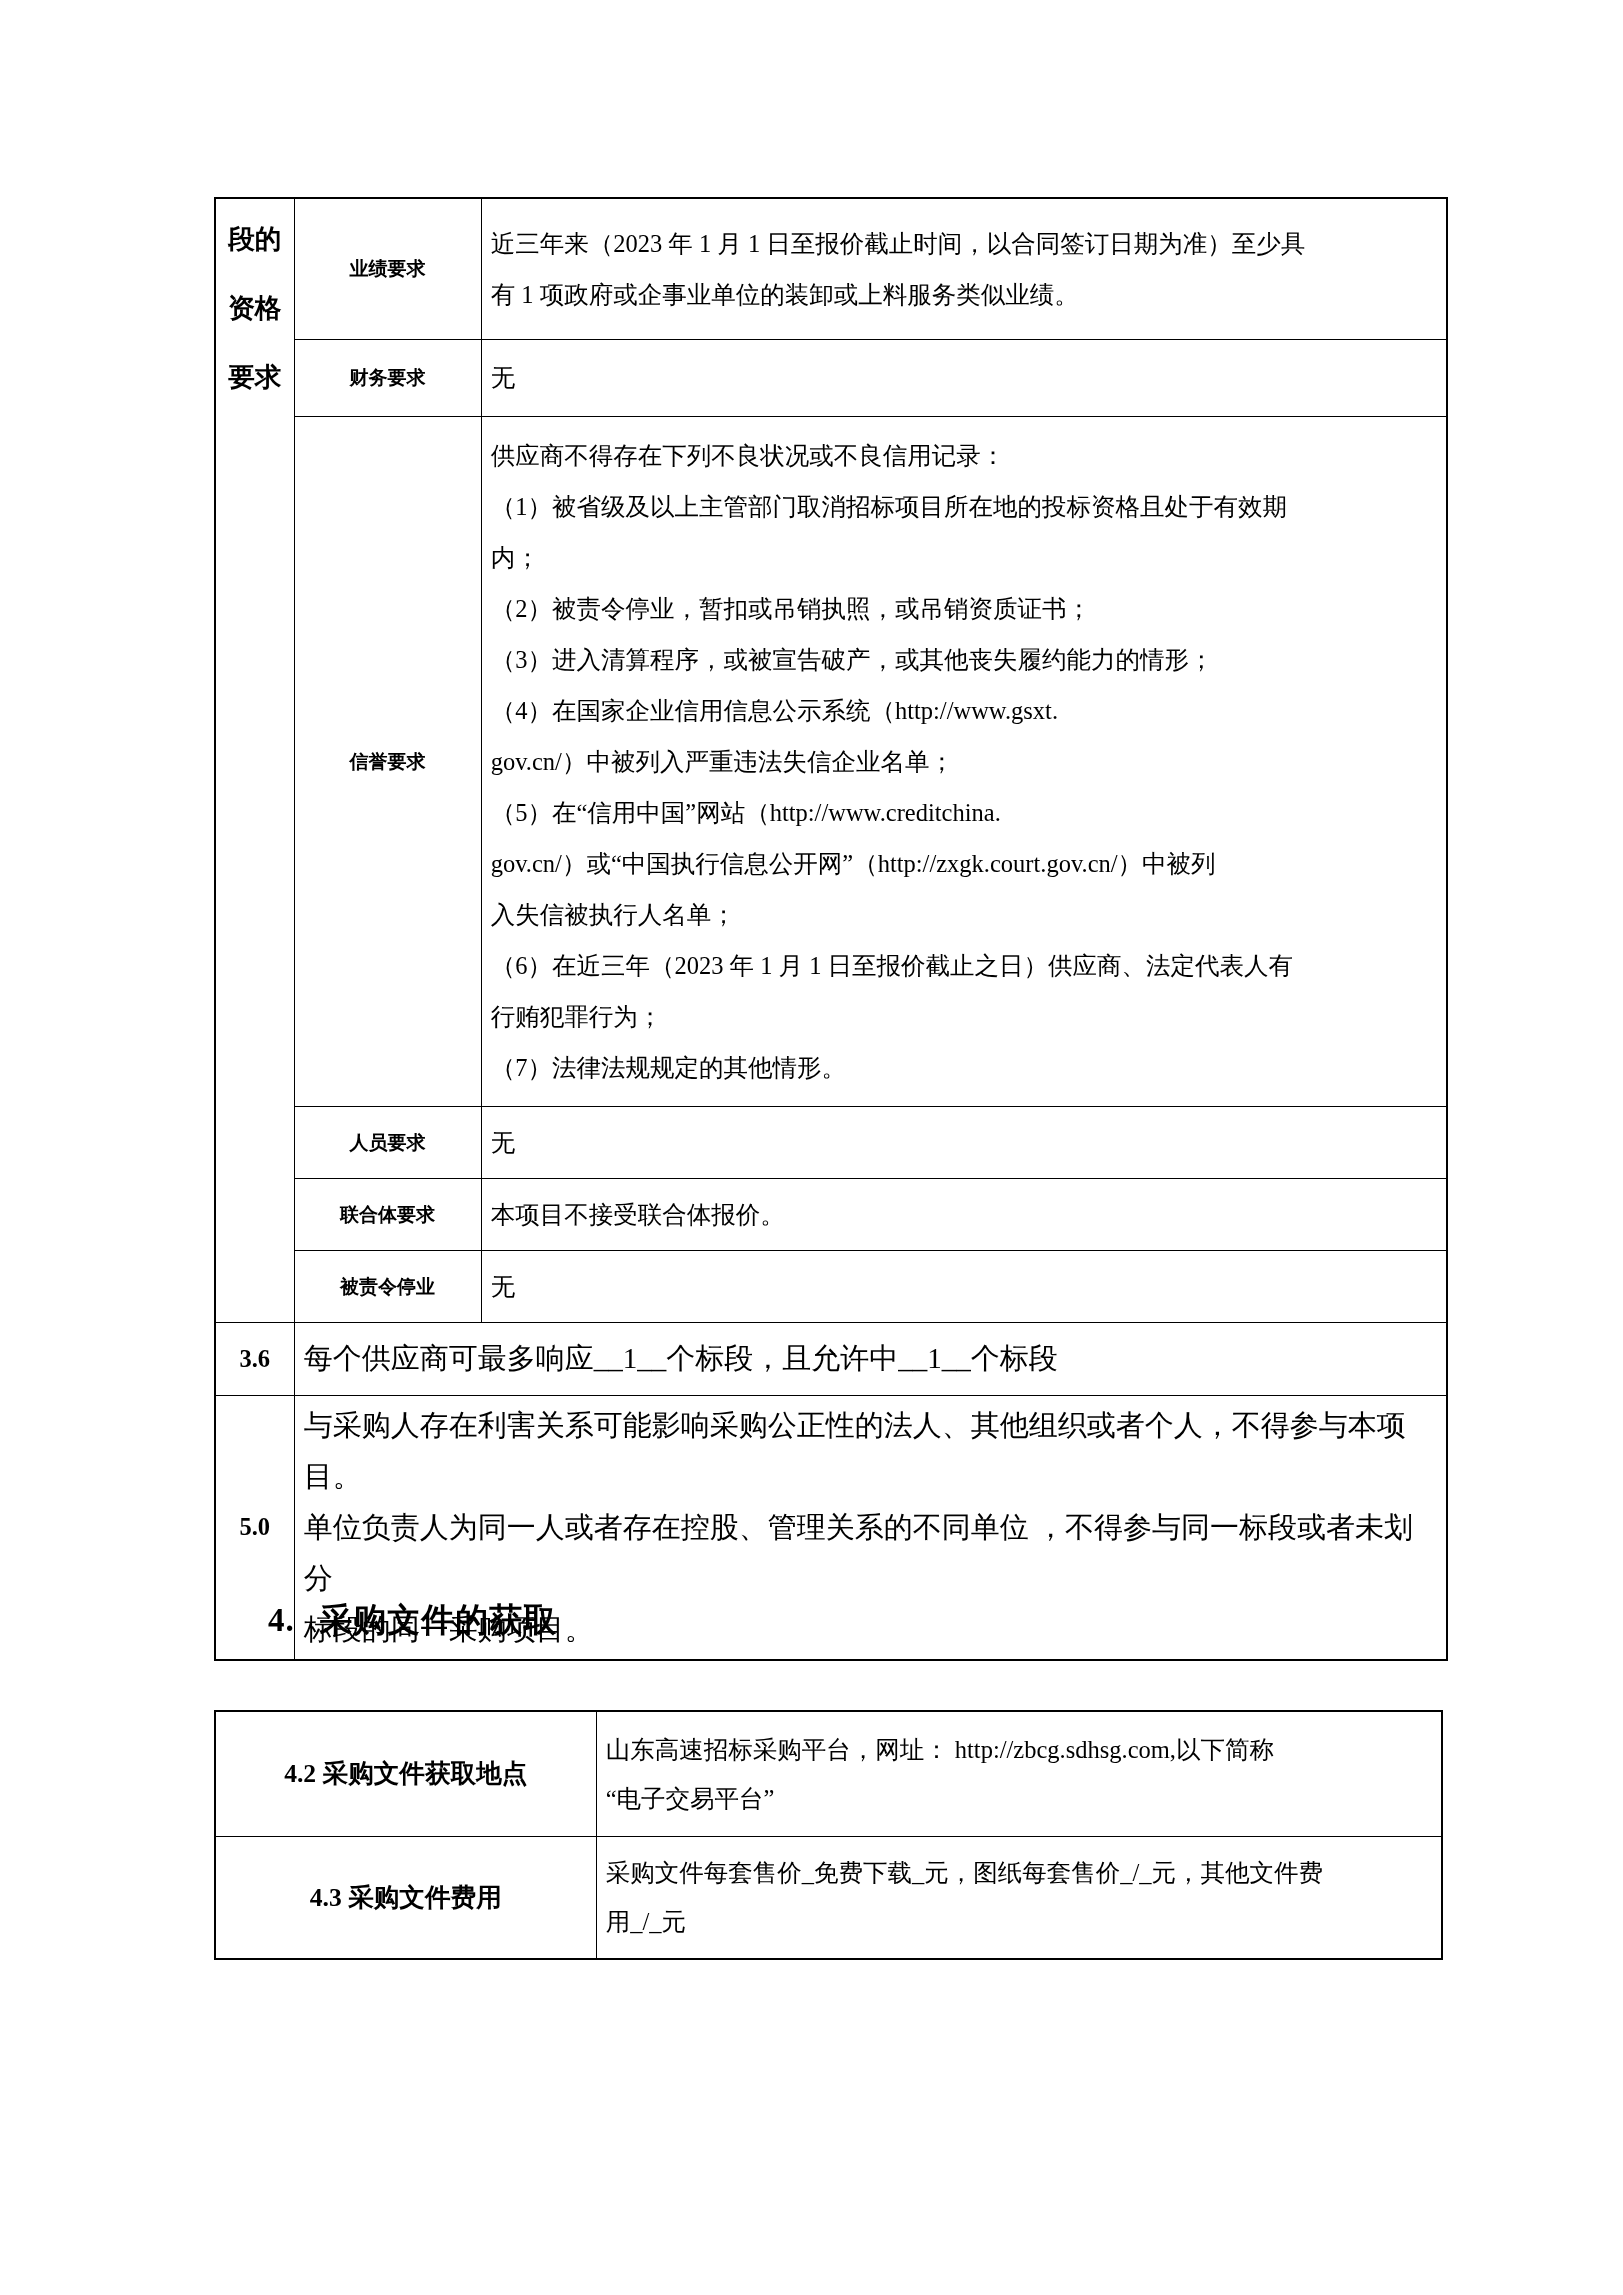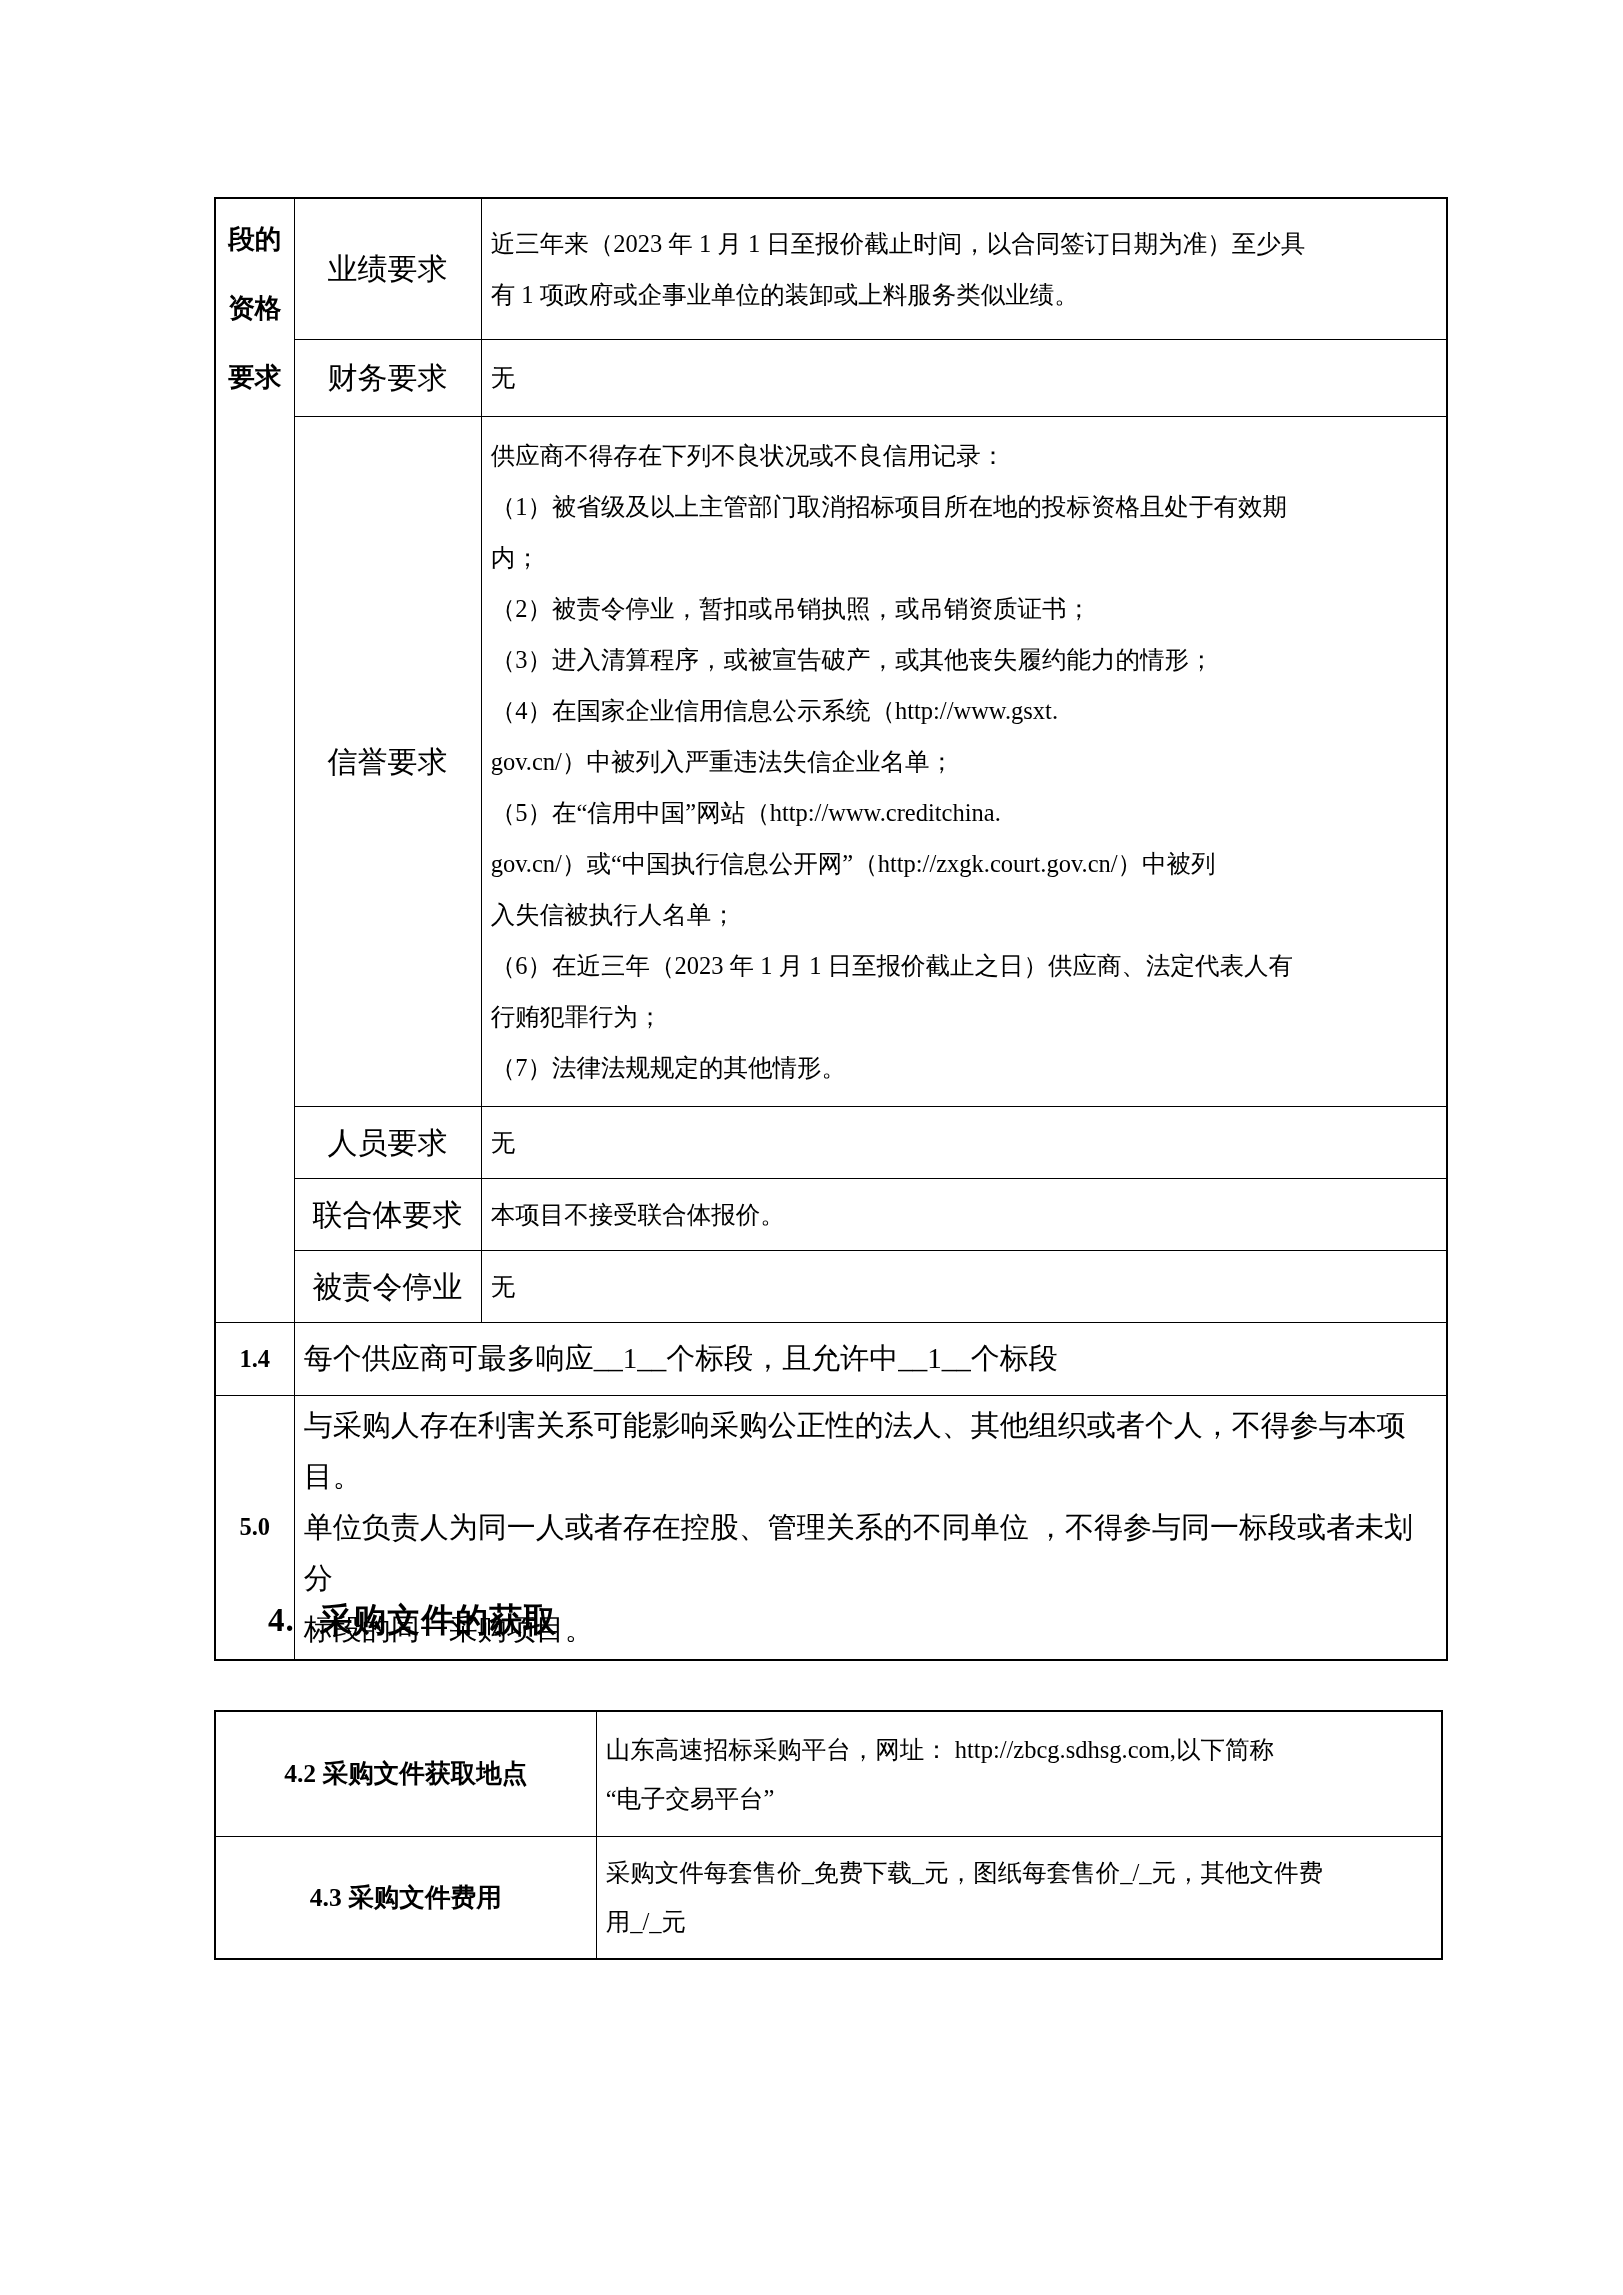--- a/index.html
+++ b/index.html
@@ -32,22 +32,22 @@
     vertical-align: top;
     text-align: center;
     font-weight: bold;
     font-size: 26.6px;
     line-height: 69px;
     padding-top: 6.1px;
     white-space: pre-line;
   }
   .req-label {
     text-align: center;
-    font-weight: normal;
-    font-size: 30px;
+    font-weight: bold;
+    font-size: 19px;
     line-height: 51px;
   }
   .req-content {
     text-align: left;
     font-size: 24.5px;
     line-height: 51px;
   }
   .clause-num {
     text-align: center;
     font-weight: bold;
@@ -141,21 +141,21 @@
       </tr>
       <tr class="qt-r5">
         <td class="req-label">联合体要求</td>
         <td class="req-content multiline">本项目不接受联合体报价。</td>
       </tr>
       <tr class="qt-r6">
         <td class="req-label">被责令停业</td>
         <td class="req-content multiline">无</td>
       </tr>
       <tr class="qt-r7">
-        <td class="clause-num">1.4</td>
+        <td class="clause-num">3.6</td>
         <td class="clause-content multiline" colspan="2">每个供应商可最多响应__1__个标段，且允许中__1__个标段</td>
       </tr>
       <tr class="qt-r8">
         <td class="clause-num">5.0</td>
         <td class="clause-content multiline" colspan="2">与采购人存在利害关系可能影响采购公正性的法人、其他组织或者个人，不得参与本项目。
 单位负责人为同一人或者存在控股、管理关系的不同单位 ，不得参与同一标段或者未划分
 标段的同一采购项目。</td>
       </tr>
     </tbody>
   </table>

